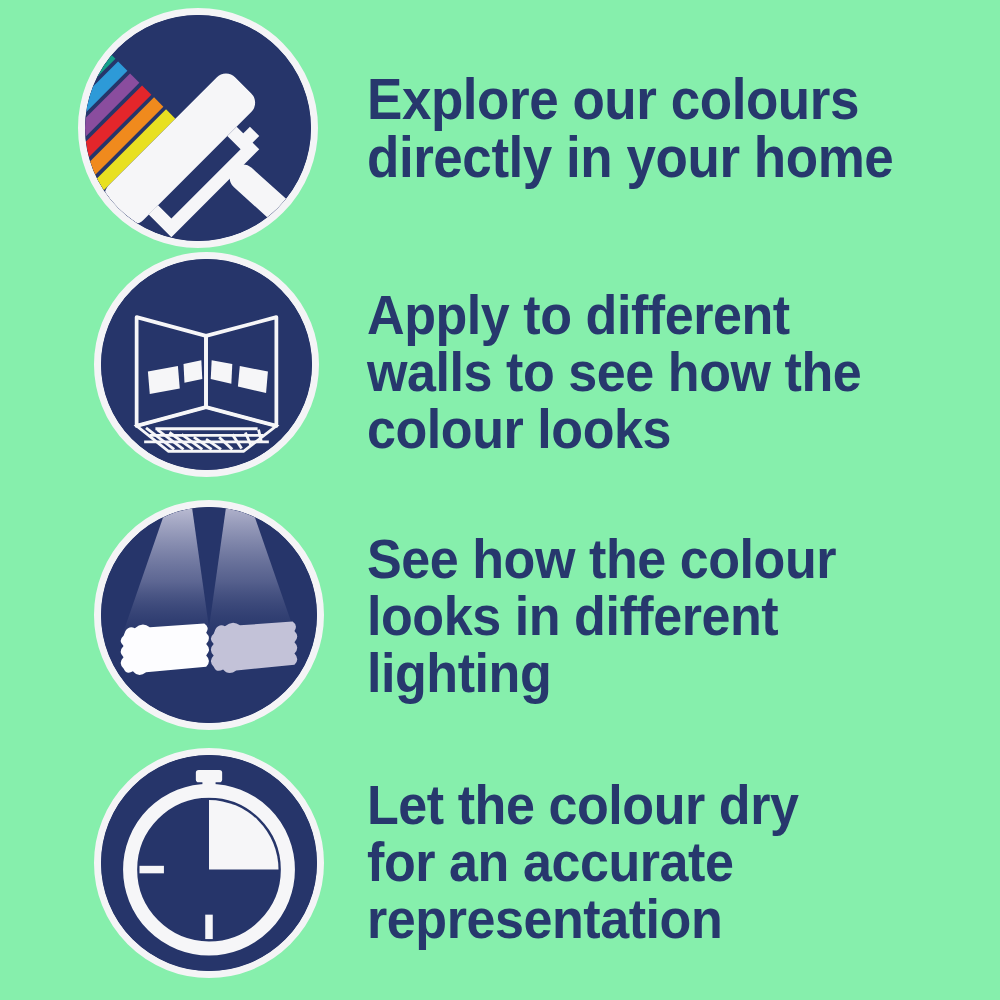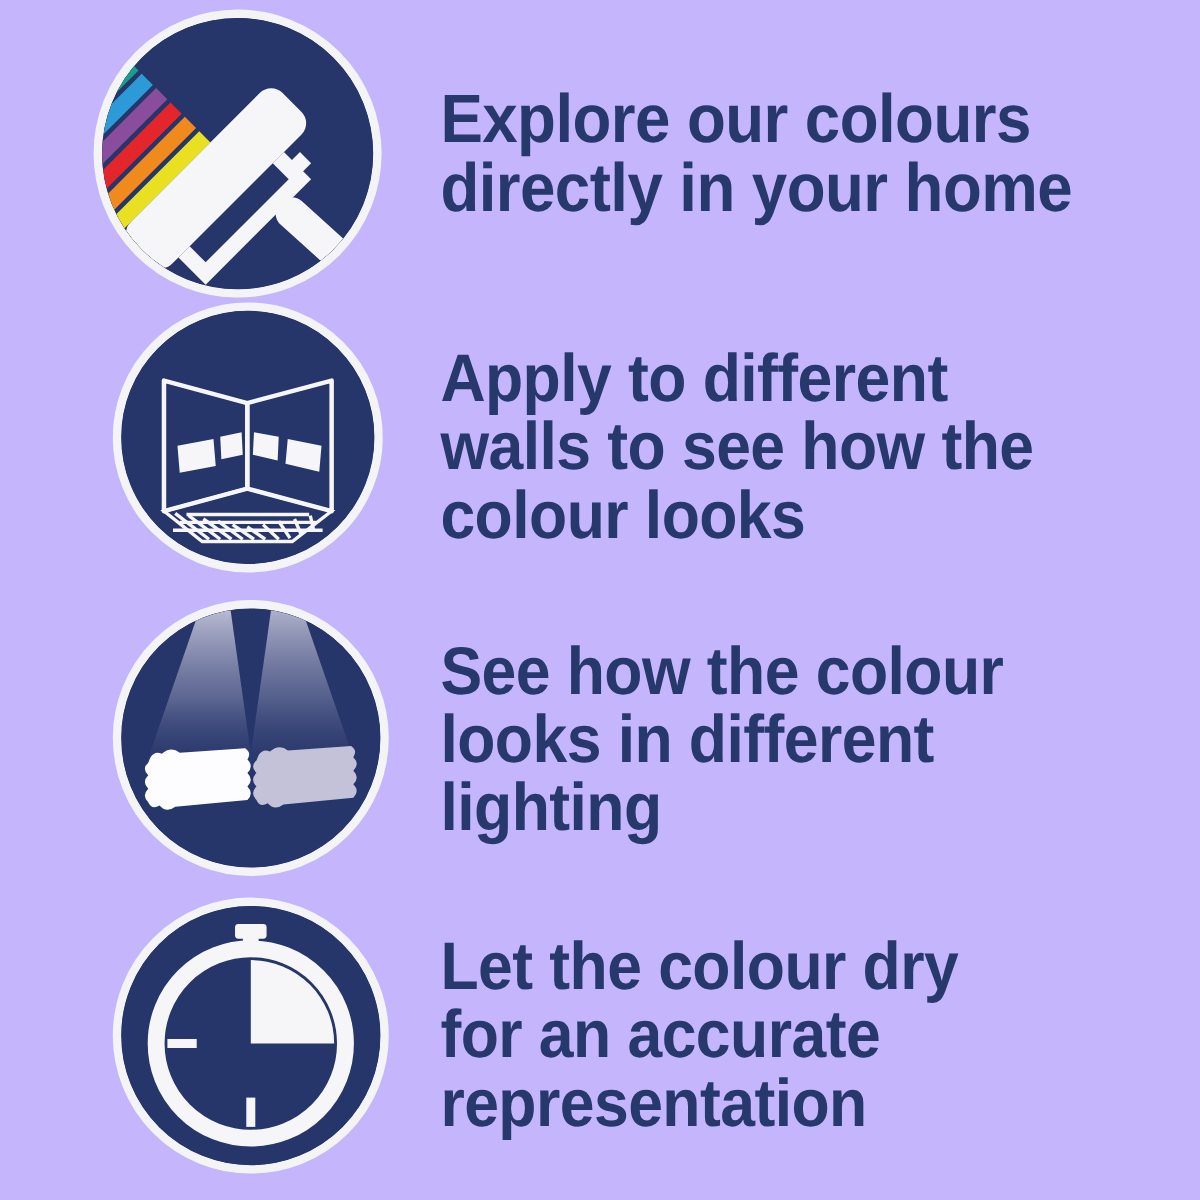--- a/index.html
+++ b/index.html
@@ -10,21 +10,21 @@
     width: 1000px;
     height: 1000px;
     background: #939399;
     font-family: "Liberation Sans", sans-serif;
     overflow: hidden;
   }
   #board {
     position: relative;
     width: 1000px;
     height: 1000px;
-    background: #c4b5fd;
+    background: #86efac;
   }
   .icon-badge {
     position: absolute;
     border-radius: 50%;
     background: #26356a;
     border: 7px solid #f4f4f6;
     box-sizing: border-box;
     overflow: hidden;
   }
   .icon-badge svg {

